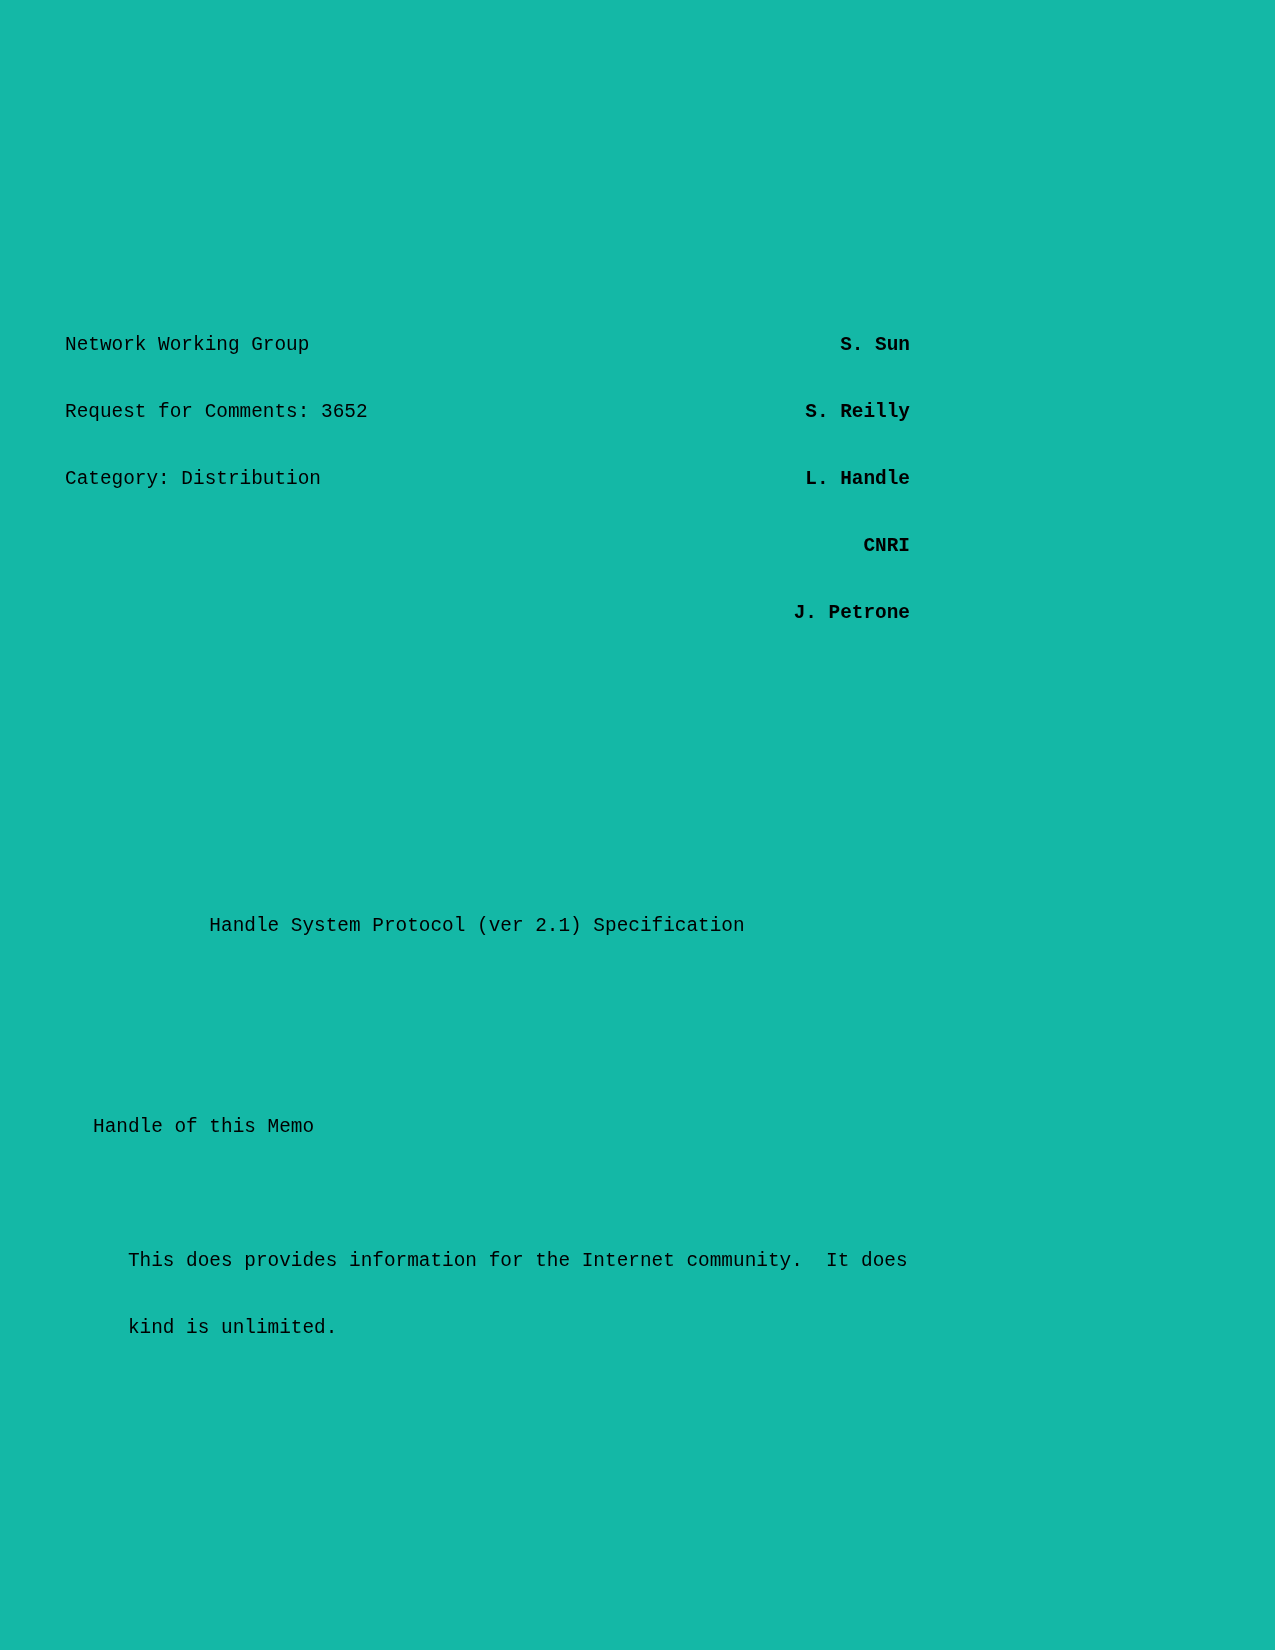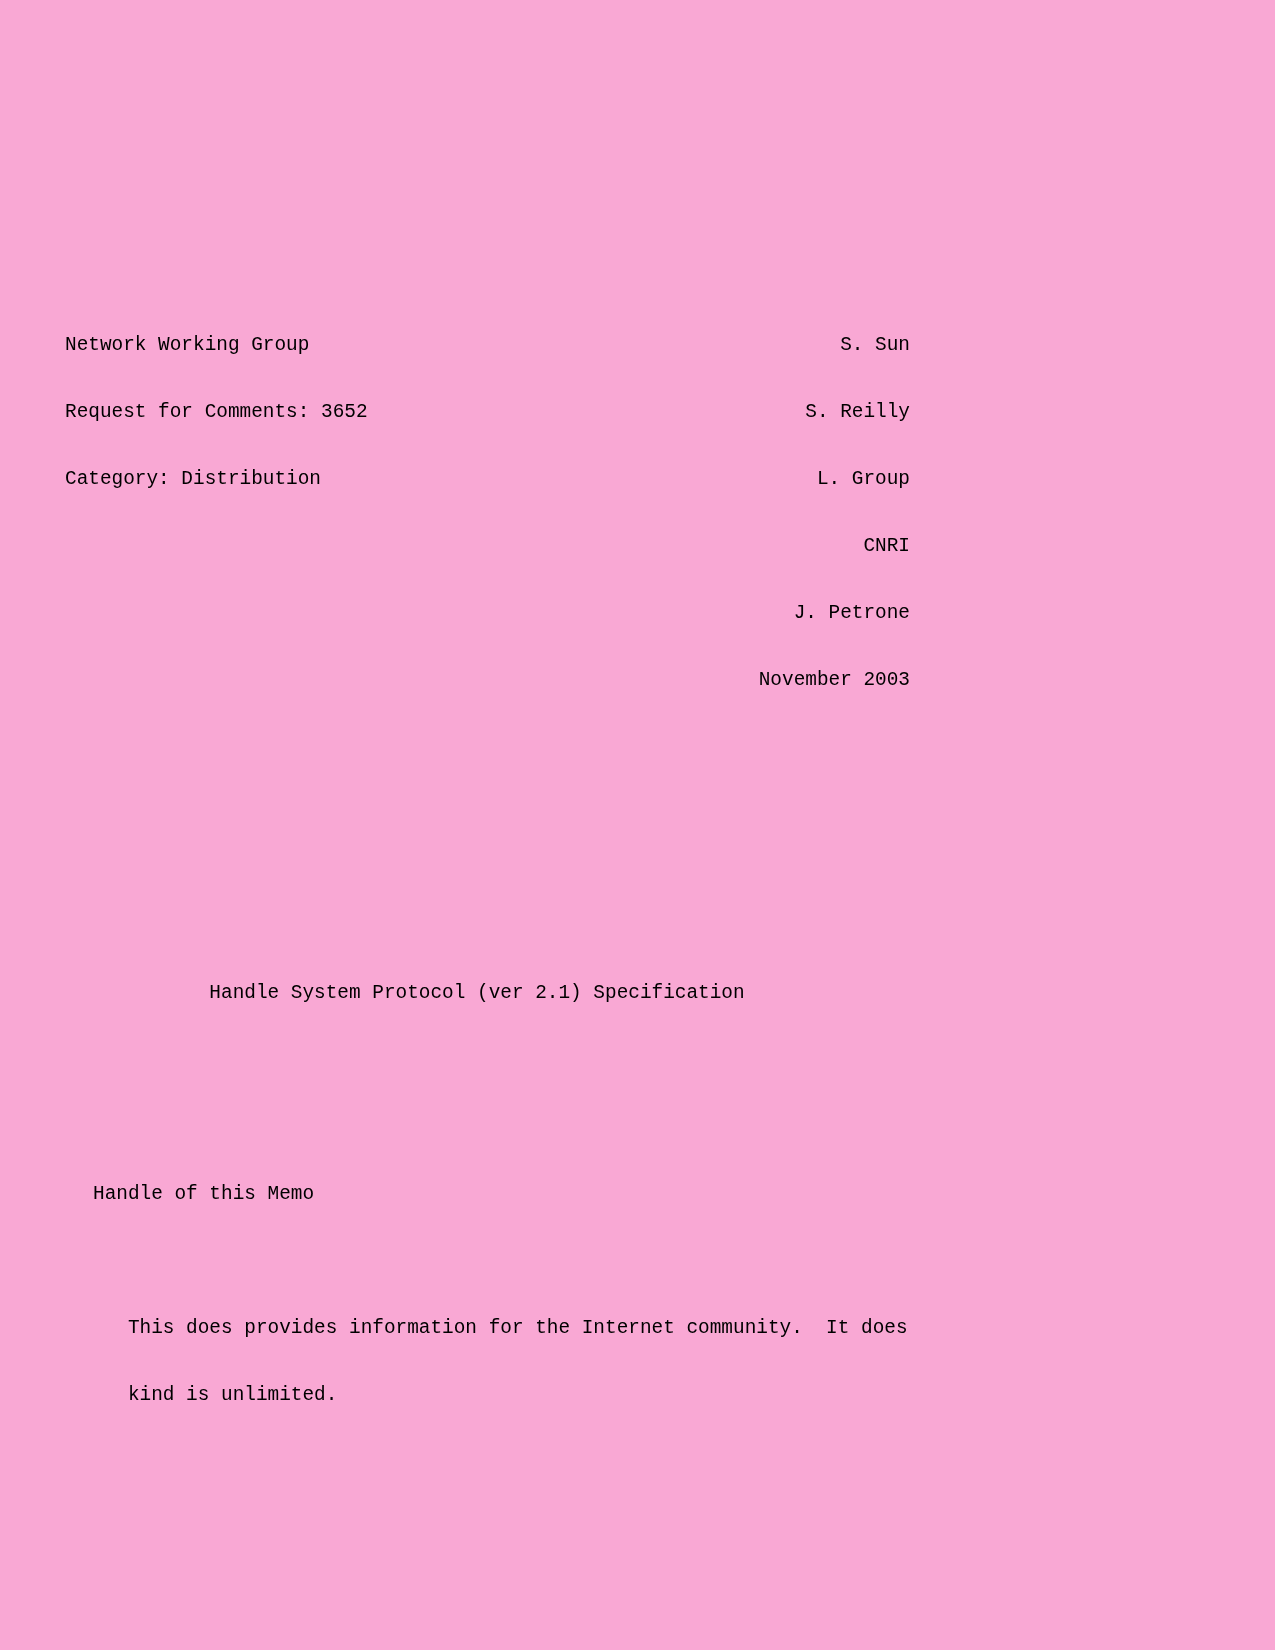--- a/index.html
+++ b/index.html
@@ -16,21 +16,21 @@
     font-family: "Liberation Mono", "DejaVu Sans Mono", monospace;
     color: #000000;
   }
 
   .page {
     position: absolute;
     left: 0;
     top: 0;
     width: 1275px;
     height: 1650px;
-    background: #f9a8d4;
+    background: #14b8a6;
   }
 
   
   .doc {
     position: absolute;
     left: 65px;
     top: 200px;
     width: 845px;
     font-size: 19.4px;
     line-height: 22.35px;
@@ -52,53 +52,49 @@
     height: 22.35px;
   }
 
   
   .hdr-row {
     display: flex;
     justify-content: space-between;
     white-space: pre;
   }
   .hdr-left { white-space: pre; }
-  .hdr-right { white-space: pre; text-align: right; }
+  .hdr-right { white-space: pre; text-align: right; font-weight: bold; }
 </style>
 </head>
 <body>
 
 <div class="page">
   <div class="doc">
 
     
     <div>
       <div class="hdr-row">
         <span class="hdr-left">Network Working Group</span>
         <span class="hdr-right">S. Sun</span>
       </div>
       <div class="hdr-row">
         <span class="hdr-left">Request for Comments: 3652</span>
         <span class="hdr-right">S. Reilly</span>
       </div>
       <div class="hdr-row">
         <span class="hdr-left">Category: Distribution</span>
-        <span class="hdr-right">L. Group</span>
+        <span class="hdr-right">L. Handle</span>
       </div>
       <div class="hdr-row">
         <span class="hdr-left"></span>
         <span class="hdr-right">CNRI</span>
       </div>
       <div class="hdr-row">
         <span class="hdr-left"></span>
         <span class="hdr-right">J. Petrone</span>
-      </div>
-      <div class="hdr-row">
-        <span class="hdr-left"></span>
-        <span class="hdr-right">November 2003</span>
       </div>
     </div>
 
     <span class="blank"></span>
     <span class="blank"></span>
 
     
     <span class="line">          Handle System Protocol (ver 2.1) Specification</span>
 
     <span class="blank"></span>

